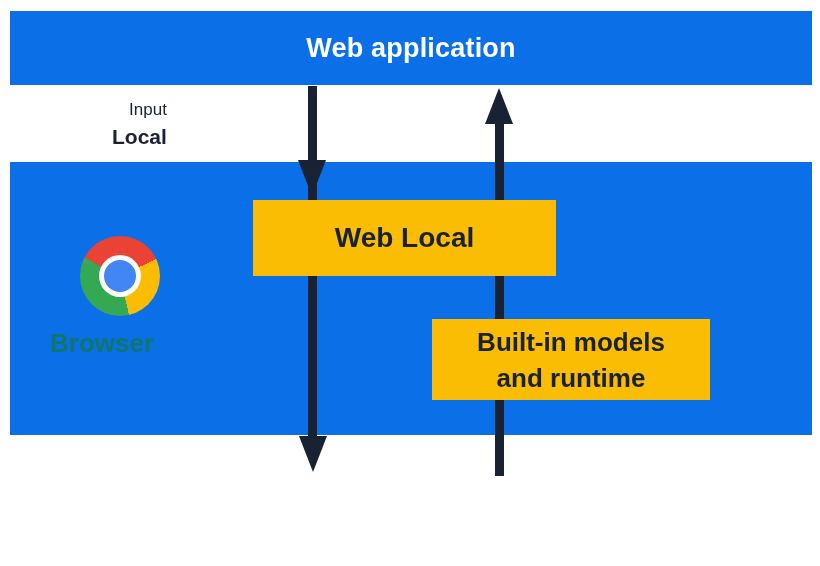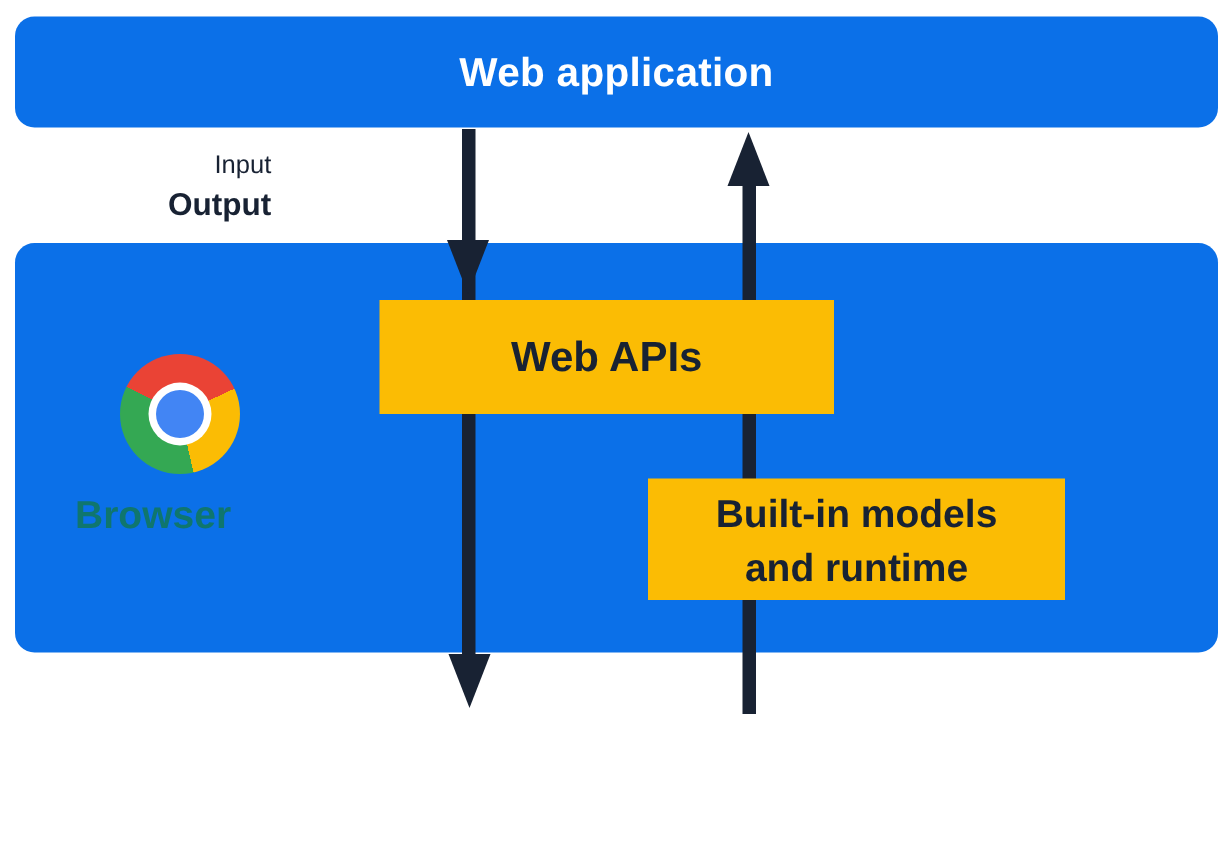--- a/index.html
+++ b/index.html
@@ -27,21 +27,20 @@
   
   .bar {
     position: absolute;
     left: 10px;
     width: 802px;
     background: var(--blue);
     display: flex;
     align-items: center;
     justify-content: center;
     z-index: 1;
-    border-radius: 13px;
   }
   .bar-top    { top: 11px;  height: 74px;  }
   .bar-middle { top: 162px; height: 273px; }
   .bar-bottom { top: 476px; height: 78px;  }
   .bar-label {
     color: #fff;
     font-weight: bold;
     font-size: 27px;
     letter-spacing: 0.2px;
   }
@@ -140,35 +139,35 @@
 <body>
 
 <div class="canvas">
 
   <div class="bar bar-top">
     <span class="bar-label">Web application</span>
   </div>
 
   <div class="io-group io-left">
     <div class="io-title">Input</div>
-    <div class="io-value">Output</div>
+    <div class="io-value">Local</div>
   </div>
 
 
   <div class="bar bar-middle"></div>
 
   <div class="stem stem-down"></div>
   <div class="head head-down head-down-1"></div>
   <div class="head head-down head-down-2"></div>
 
   <div class="stem stem-up"></div>
   <div class="head head-up head-up-1"></div>
 
   <div class="ybox box-webapis">
-    <span>Web APIs</span>
+    <span>Web Local</span>
   </div>
 
   <div class="ybox box-builtin">
     <span>Built-in models and runtime</span>
   </div>
 
   <div class="chrome-logo">
     <div class="chrome-ring"></div>
     <div class="chrome-core"></div>
   </div>

